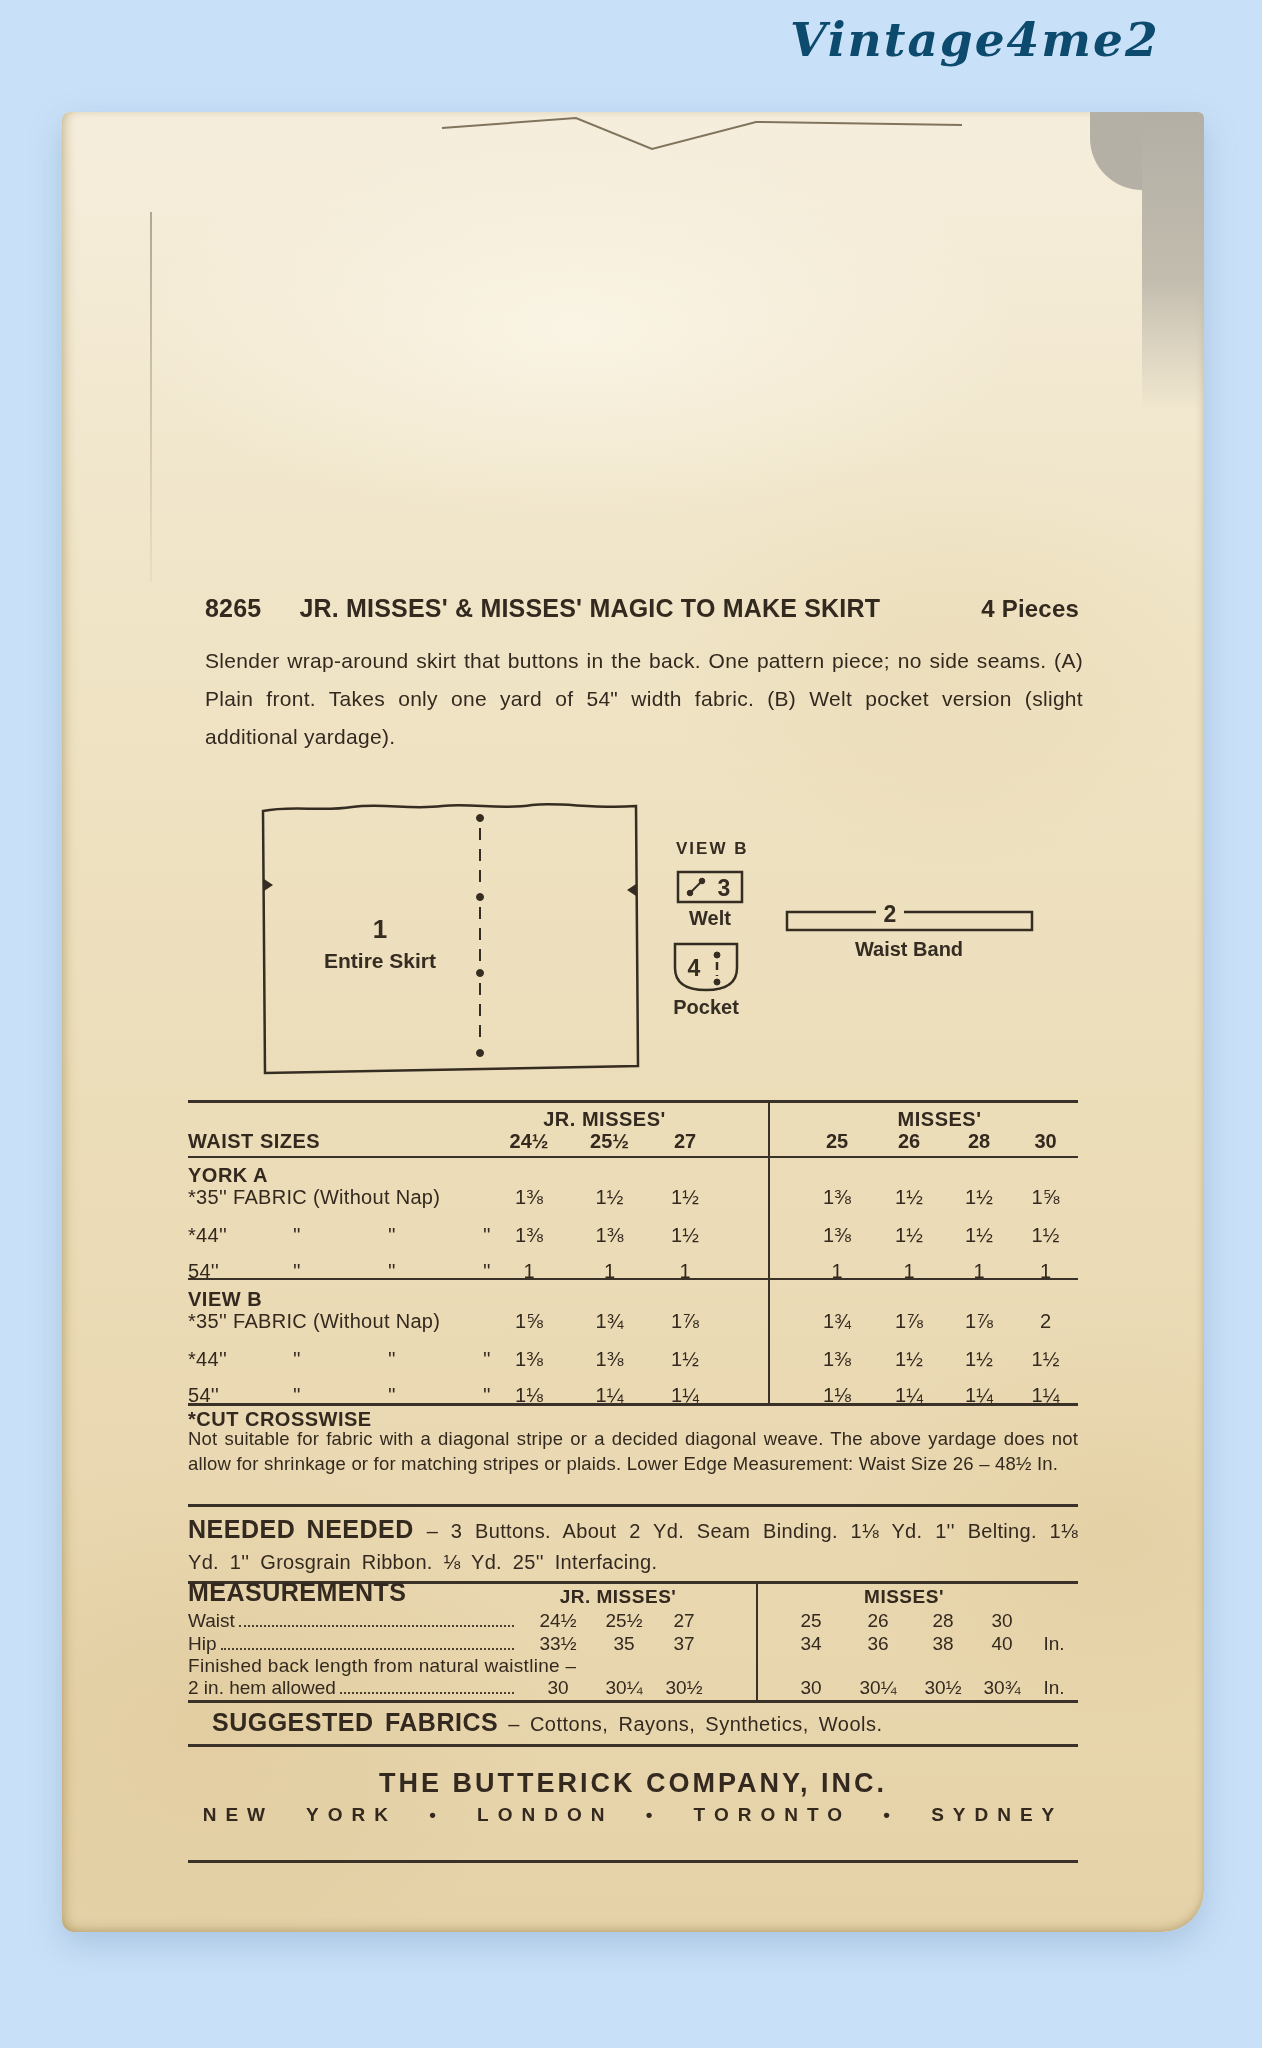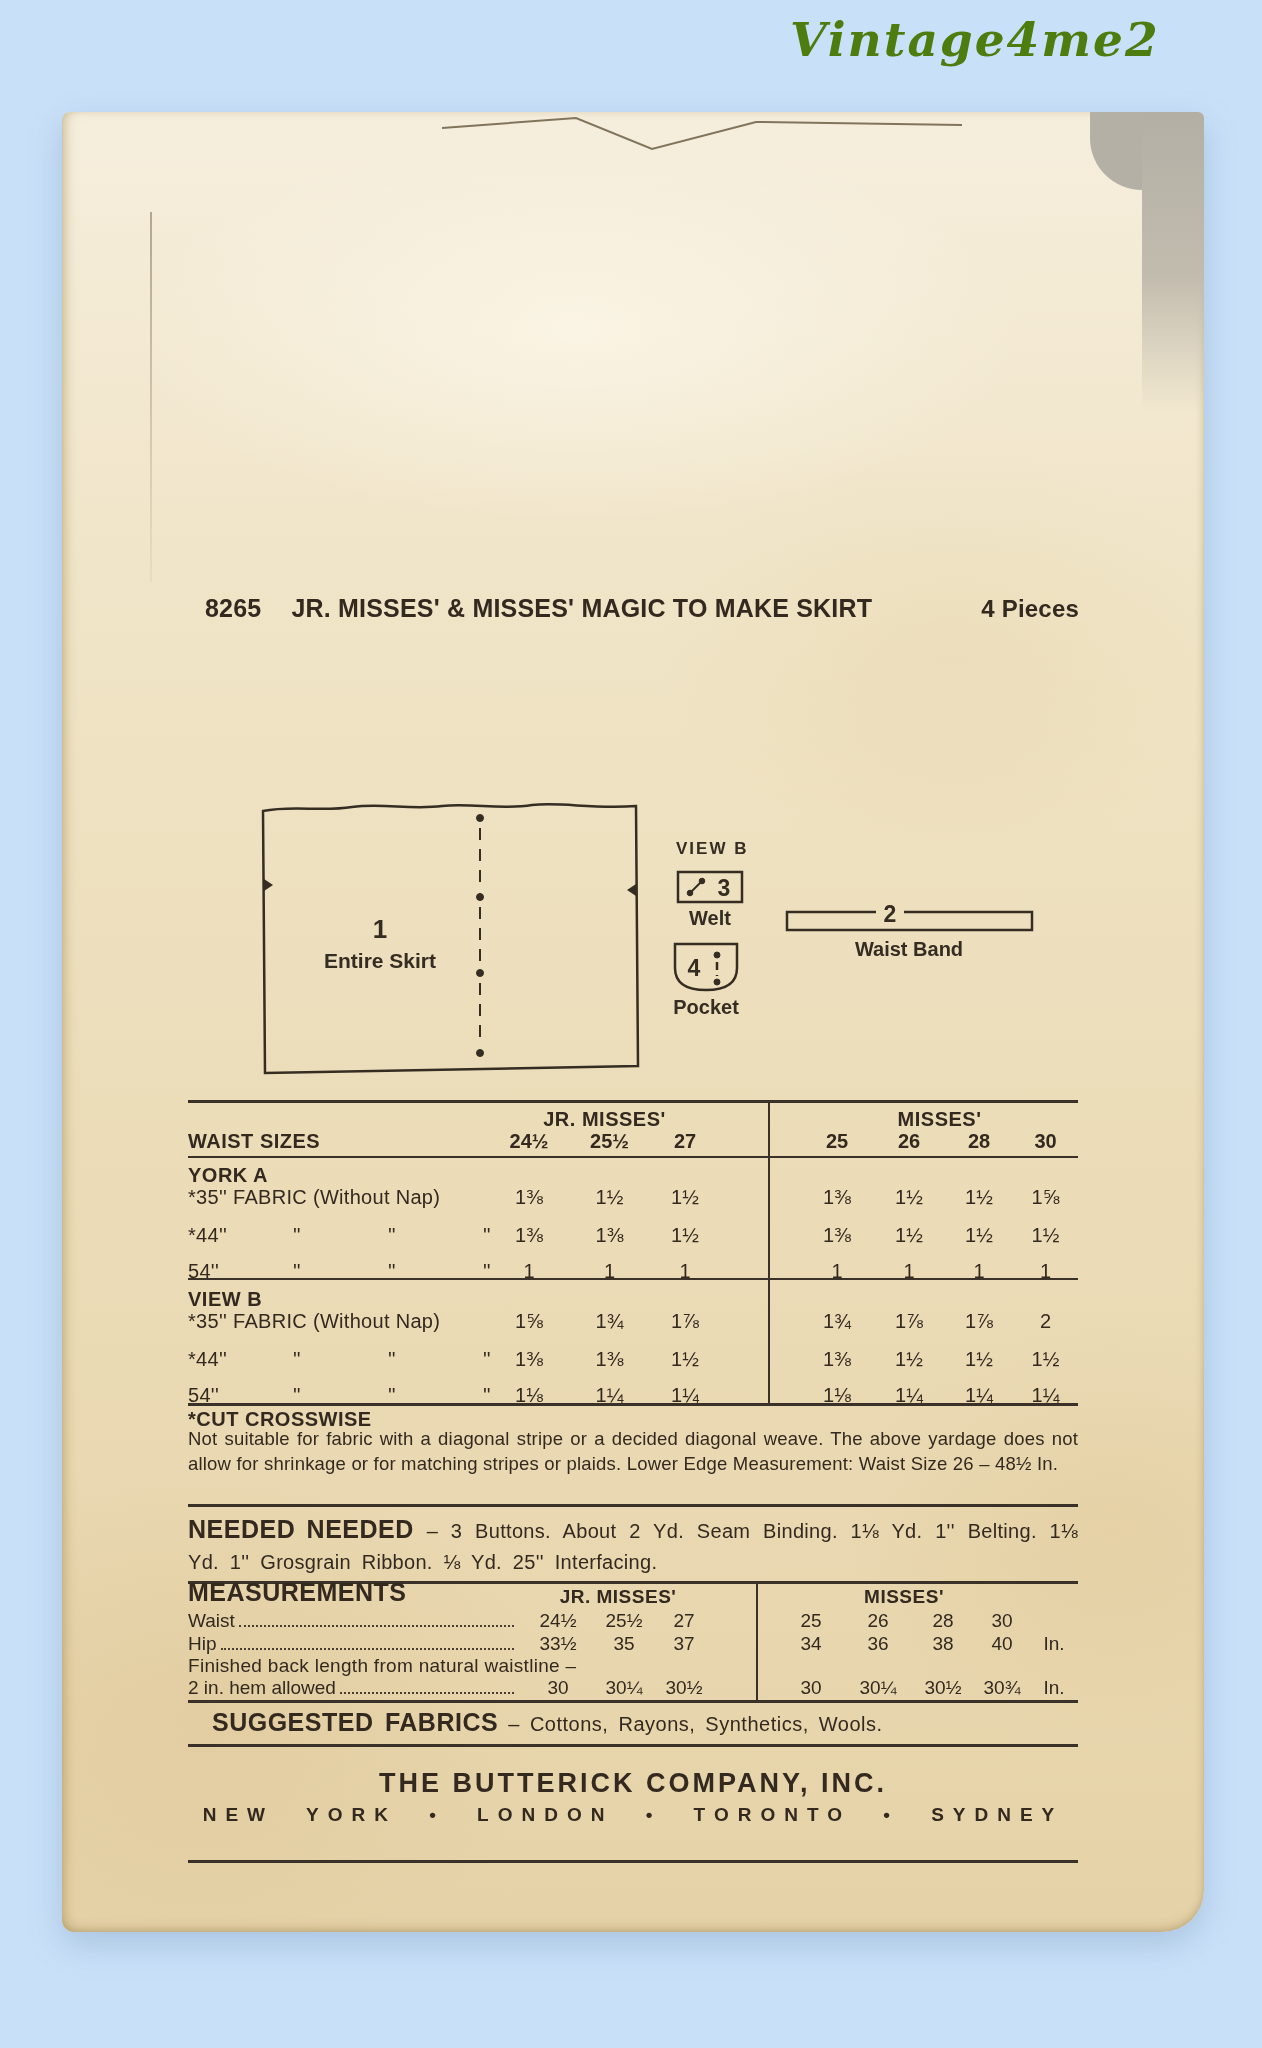--- a/index.html
+++ b/index.html
@@ -10,21 +10,21 @@
     overflow:hidden;
     font-family:"Liberation Sans","DejaVu Sans",sans-serif;
     color:#33291f;
     -webkit-font-smoothing:antialiased;
   }
   .watermark{
     position:absolute;left:790px;top:12px;
     font-family:"DejaVu Serif",serif;
     font-style:italic;font-weight:700;
     font-size:47px;letter-spacing:2px;
-    color:#4d7c0f;
+    color:#0c4a6e;
   }
   .envelope{
     position:absolute;left:62px;top:112px;width:1142px;height:1820px;
     background:
       radial-gradient(420px 300px at 78% 30%, rgba(205,170,95,0.10), rgba(205,170,95,0) 70%),
       radial-gradient(500px 380px at 12% 88%, rgba(190,150,80,0.12), rgba(190,150,80,0) 70%),
       radial-gradient(380px 300px at 92% 78%, rgba(198,160,88,0.12), rgba(198,160,88,0) 70%),
       radial-gradient(600px 260px at 45% 12%, rgba(255,252,242,0.55), rgba(255,252,242,0) 75%),
       linear-gradient(180deg,#f6eedd 0%,#f0e5c8 25%,#ecddb9 55%,#e8d6ae 85%,#e5d2a8 100%);
     border-radius:8px 6px 42px 12px;
@@ -51,21 +51,21 @@
   .hr{position:absolute;background:#3a3129;}
   .vr{position:absolute;background:#3a3129;}
 
   
   .title-row{
     position:absolute;left:143px;top:482px;width:874px;height:34px;
     display:flex;align-items:baseline;
     font-weight:700;font-size:25px;letter-spacing:.2px;white-space:nowrap;
   }
   .title-row .pat-no{flex:0 0 auto;}
-  .title-row .pat-title{flex:0 0 auto;margin-left:30px;}
+  .title-row .pat-title{flex:0 0 auto;margin-left:38px;}
   .title-row .spacer{flex:1 1 auto;}
   .title-row .pieces{flex:0 0 auto;font-size:24px;}
   .desc{
     position:absolute;left:143px;top:530px;width:878px;
     font-size:21px;line-height:38px;text-align:justify;letter-spacing:.3px;
   }
 
   
   .diagram{position:absolute;left:130px;top:680px;width:950px;height:300px;}
 
@@ -115,20 +115,21 @@
   <svg class="flap-svg" viewBox="0 0 1142 60">
     <polyline points="380,16 514,6 590,37 694,10 900,13" fill="none" stroke="rgba(90,75,50,.75)" stroke-width="2"></polyline>
   </svg>
 
   <div class="title-row">
     <span class="pat-no">8265</span>
     <span class="pat-title">JR. MISSES' &amp; MISSES' MAGIC TO MAKE SKIRT</span>
     <span class="spacer"></span>
     <span class="pieces">4 Pieces</span>
   </div>
+  <div class="desc">Slender wrap-around skirt that buttons in the back. One pattern piece; no side seams. (A) Plain front. Takes only one yard of 54" width fabric. (B) Welt pocket version (slight additional yardage).</div>
 
   <svg class="diagram" viewBox="0 0 950 300">
 
     <path d="M71,19 C100,13 130,20 160,15 C190,11 220,18 250,14 C280,11 310,18 340,13 C370,10 400,17 444,14 L446,274 L73,281 Z" fill="none" stroke="#352c22" stroke-width="2.5"></path>
     <polygon points="72,87 81,93 72,99" fill="#352c22"></polygon>
     <polygon points="444,92 435,98 444,104" fill="#352c22"></polygon>
 
     <g stroke="#352c22" fill="#352c22">
       <circle cx="288" cy="26" r="3.5"></circle>
       <line x1="288" y1="36" x2="288" y2="95" stroke-width="2" stroke-dasharray="12 9"></line>

